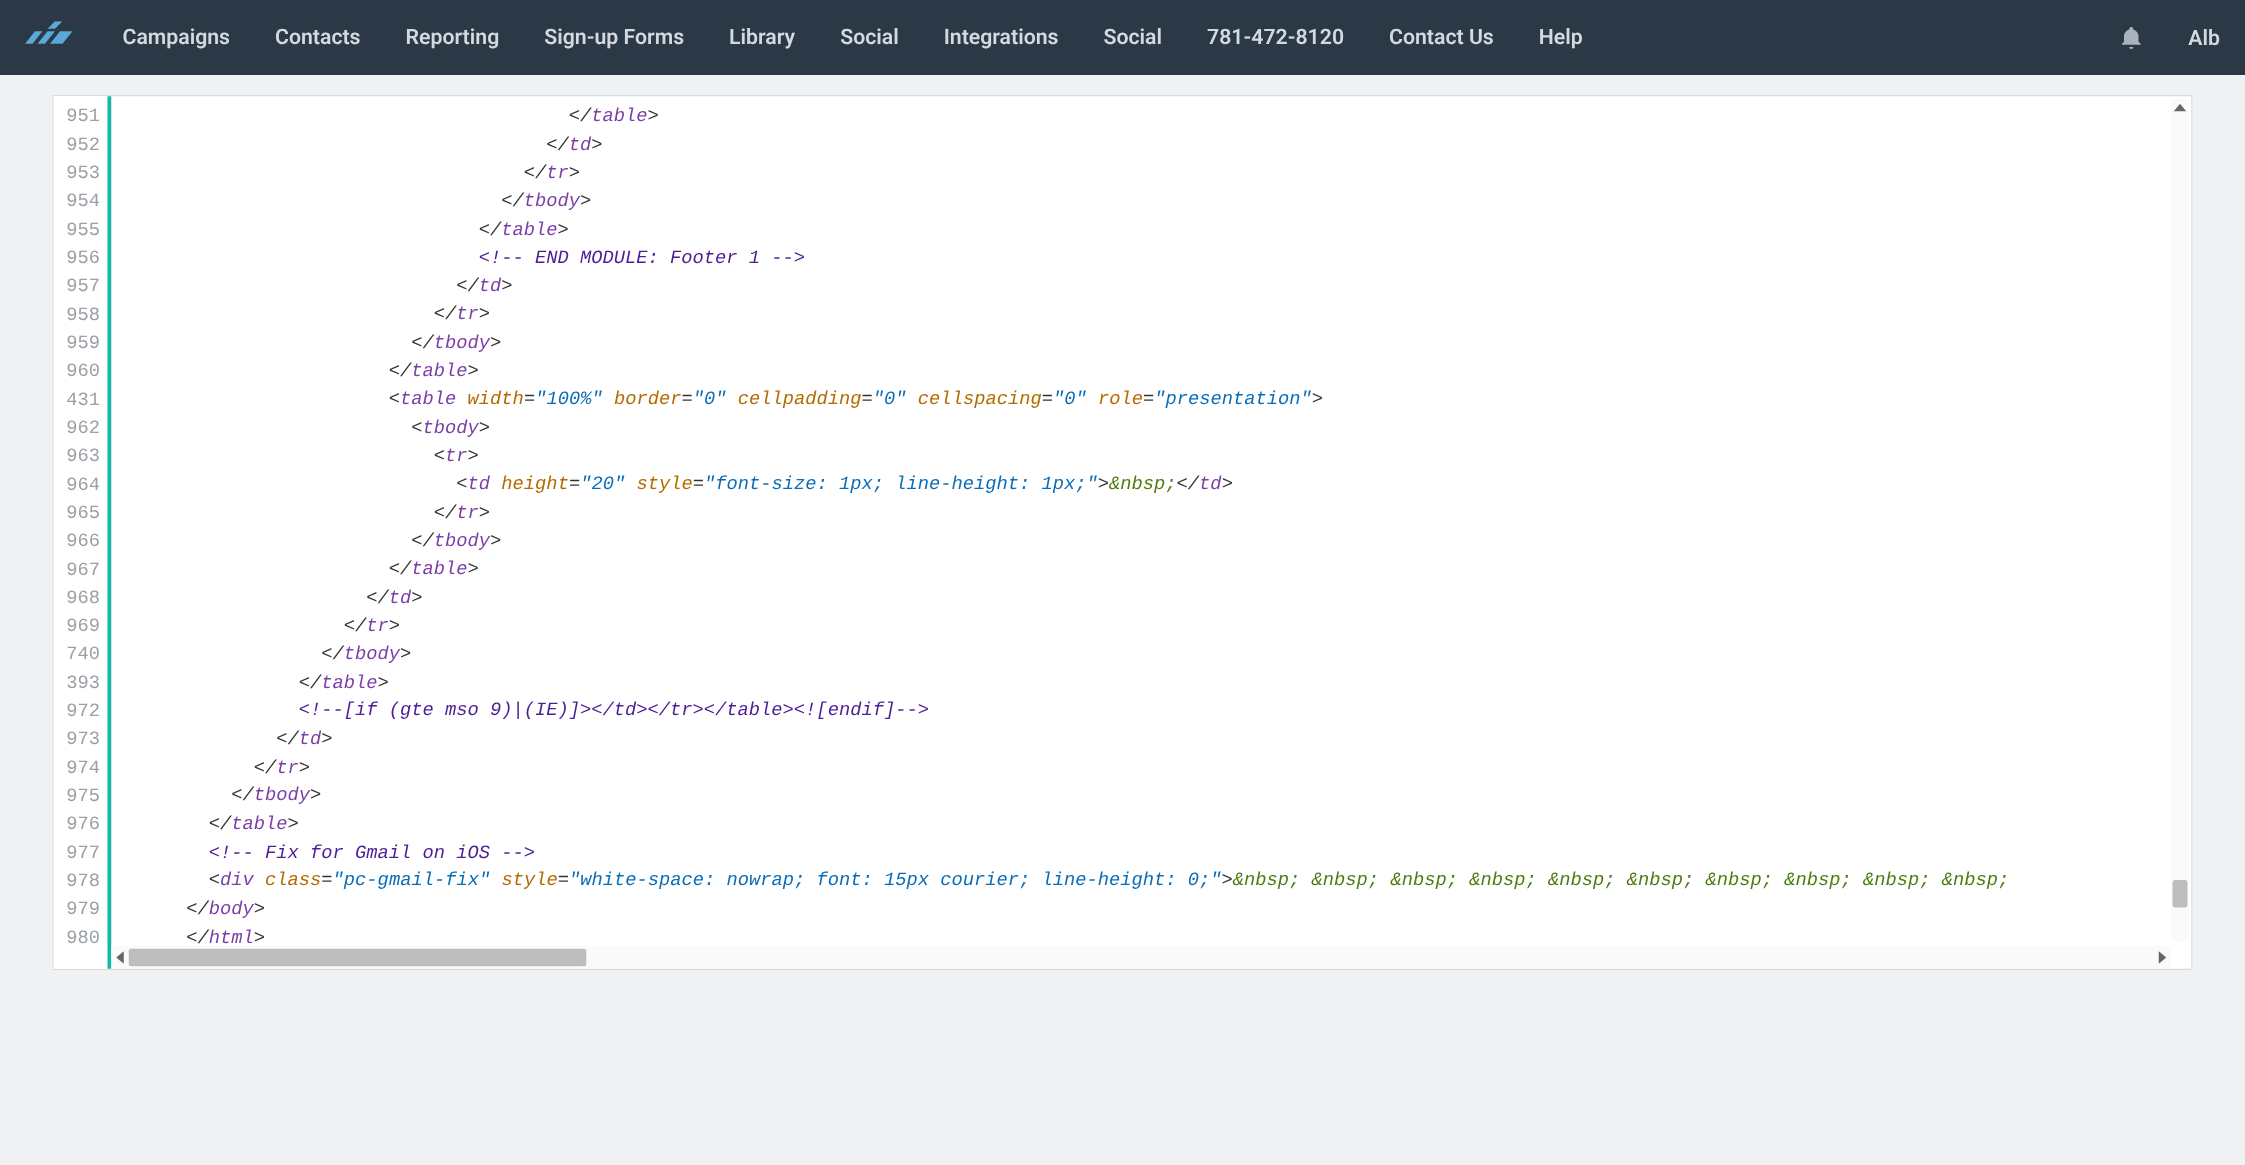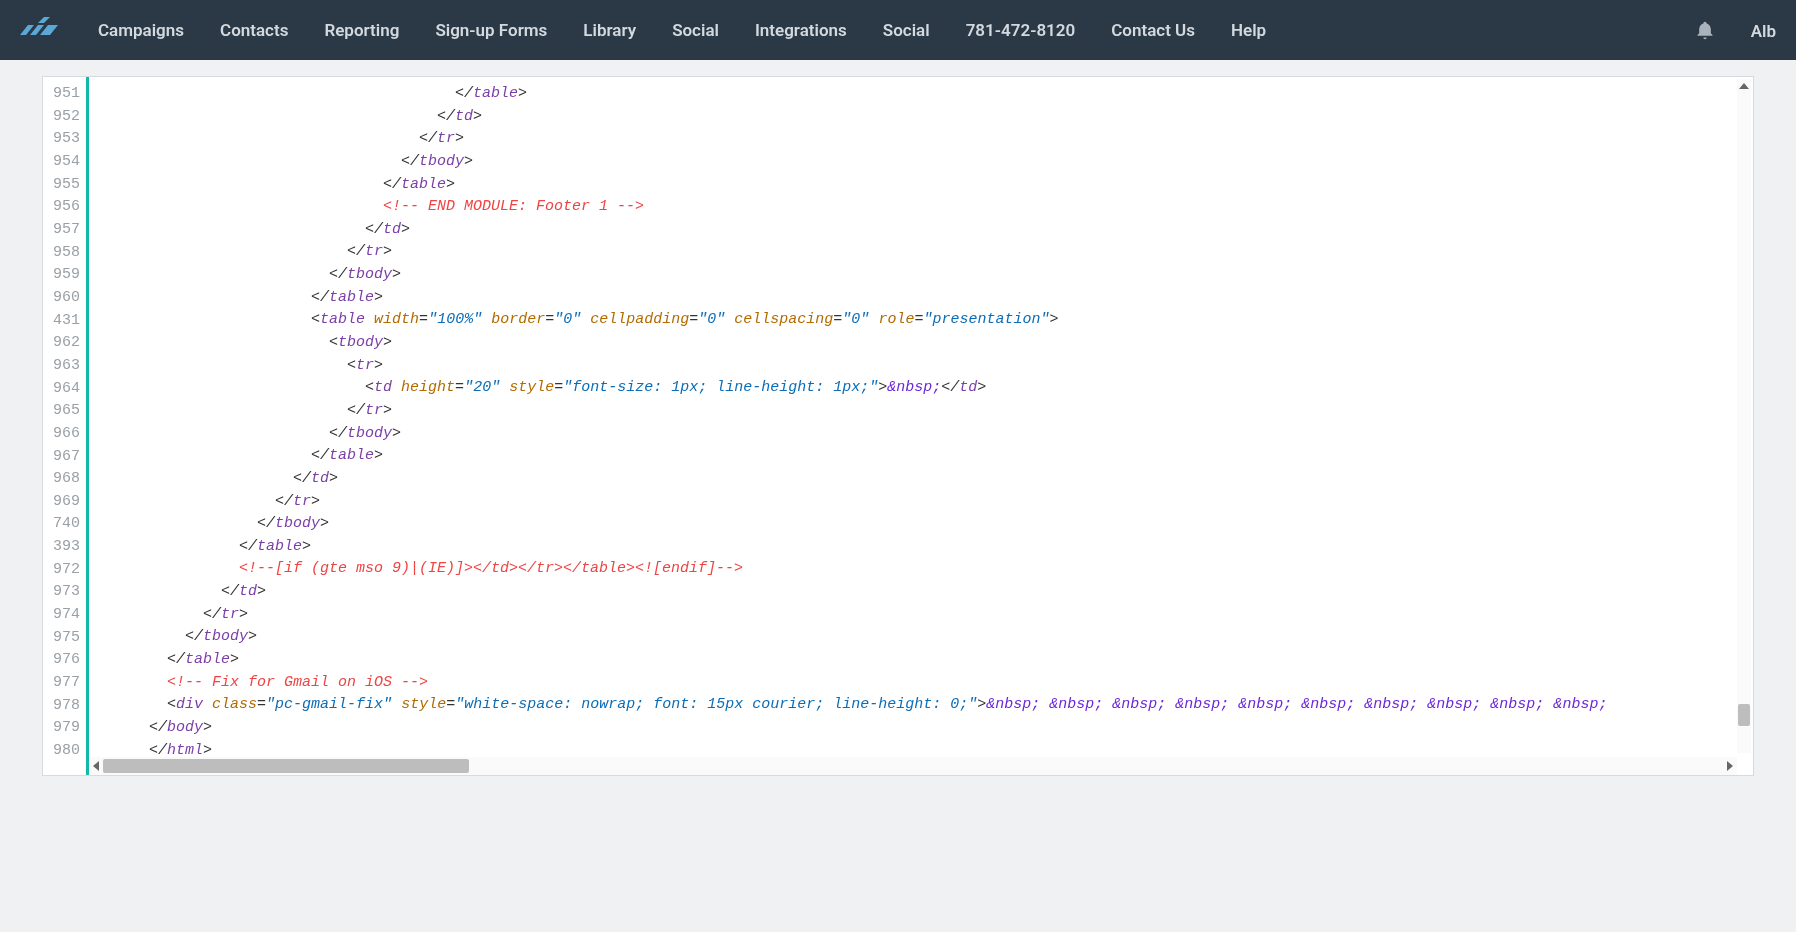--- a/index.html
+++ b/index.html
@@ -99,22 +99,22 @@
     color: #333;
     padding-left: 6px;
   }
   .code-line {
     height: 22.65px;
   }
   .t-punct { color: #333; }
   .t-tag { color: #7b3fa8; }
   .t-attr { color: #b36b00; }
   .t-str { color: #0b6db7; }
-  .t-cmt { color: #ef4444; }
-  .t-ent { color: #6d28d9; }
+  .t-cmt { color: #4c1d95; }
+  .t-ent { color: #4d7c0f; }
   .v-scroll {
     position: absolute;
     right: 2px;
     top: 2px;
     width: 14px;
     height: calc(100% - 24px);
     background: #fafafa;
   }
   .v-scroll .up-arrow {
     position: absolute;

